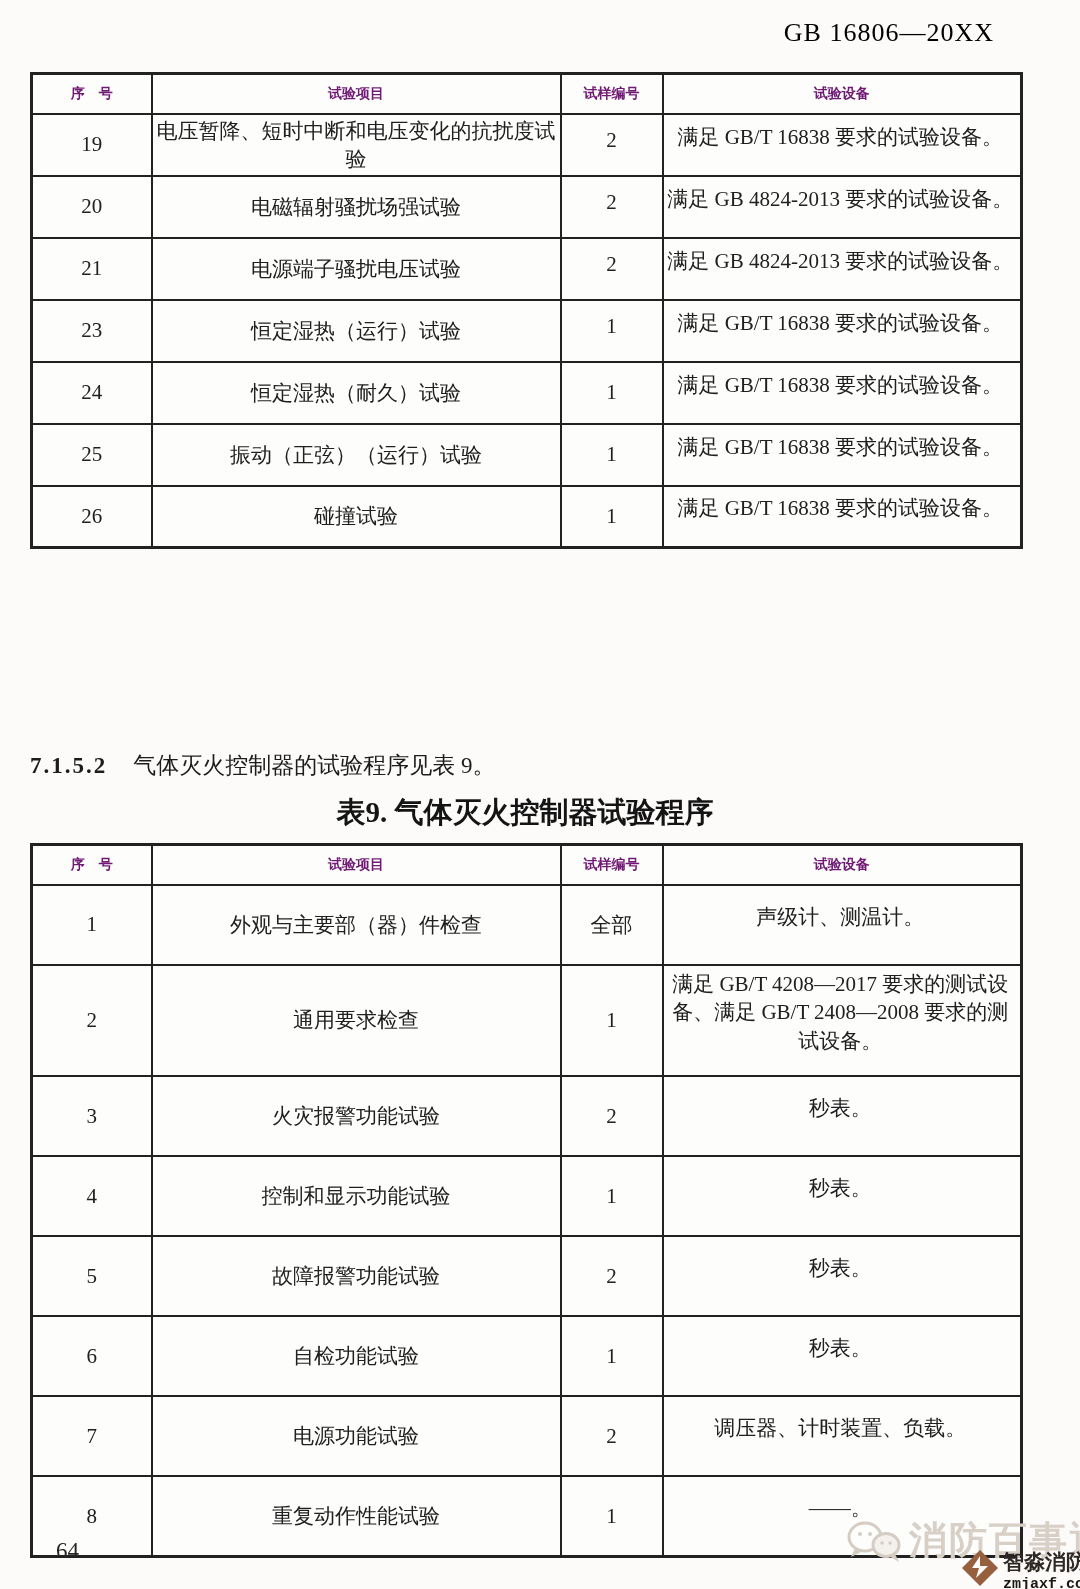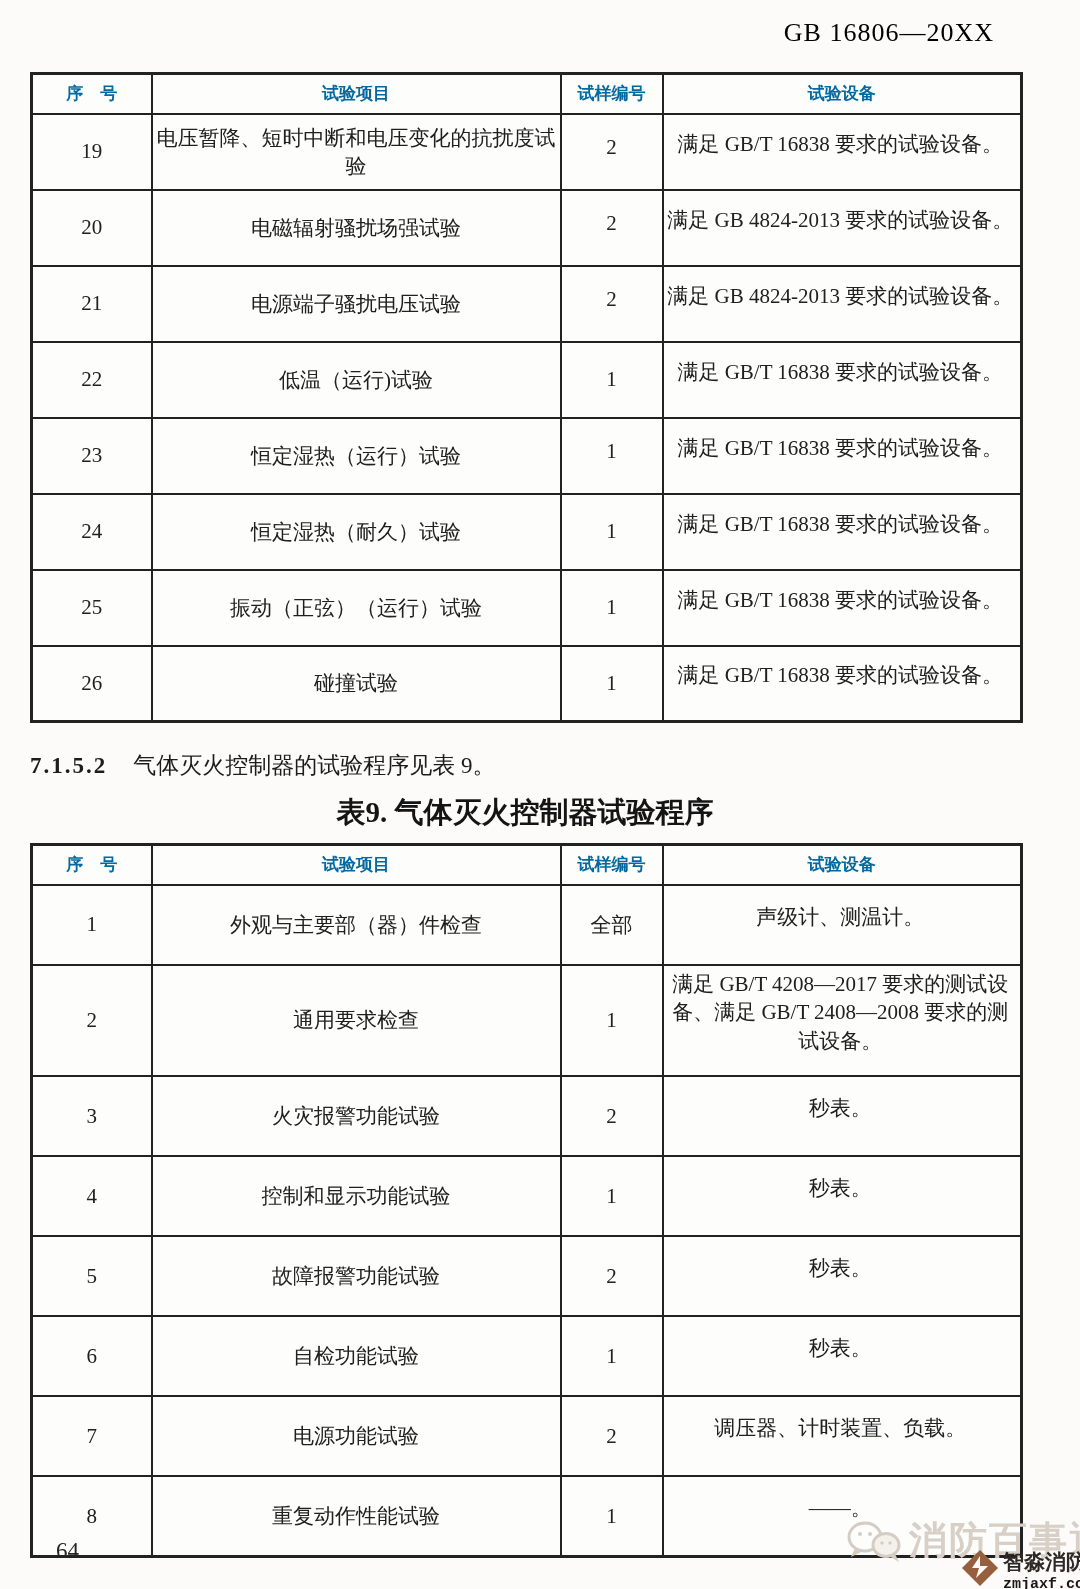--- a/index.html
+++ b/index.html
@@ -24,25 +24,25 @@
     border-collapse:collapse; table-layout:fixed;
     background:#fdfdfc;
   }
   #table1 { top:72px; }
   #table2 { top:843px; }
   table.spec, table.spec th, table.spec td {
     border:2px solid #222222;
   }
   table.spec { border-width:3px; }
   table.spec thead tr { height:40px; }
-  #table1 tbody tr { height:76px;margin-top:35px; }
+  #table1 tbody tr { height:62px;margin-top:35px; }
   #table2 tbody tr { height:80px; }
   table.spec th {
-    font-size:17px; font-weight:bold; text-align:center;
-    vertical-align:middle; color:#0369a1;
+    font-size:14px; font-weight:bold; text-align:center;
+    vertical-align:middle; color:#701a75;
   }
   table.spec td {
     font-size:21px; text-align:center; vertical-align:middle;
     color:#202020;
   }
   td.equip {
     text-align:left; padding:4px 6px 19px 3px;
     line-height:1.38; font-size:20px;
   }
   td.vb { vertical-align:bottom; padding-bottom:8px; }
@@ -119,26 +119,20 @@
         <td>20</td>
         <td>电磁辐射骚扰场强试验</td>
         <td class="vb">2</td>
         <td class="equip">满足 GB 4824-2013 要求的试验设备。</td>
       </tr>
       <tr>
         <td>21</td>
         <td>电源端子骚扰电压试验</td>
         <td class="vb">2</td>
         <td class="equip">满足 GB 4824-2013 要求的试验设备。</td>
-      </tr>
-      <tr>
-        <td>22</td>
-        <td>低温（运行)试验</td>
-        <td>1</td>
-        <td class="equip">满足 GB/T 16838 要求的试验设备。</td>
       </tr>
       <tr>
         <td>23</td>
         <td>恒定湿热（运行）试验</td>
         <td class="vb">1</td>
         <td class="equip">满足 GB/T 16838 要求的试验设备。</td>
       </tr>
       <tr>
         <td>24</td>
         <td>恒定湿热（耐久）试验</td>

